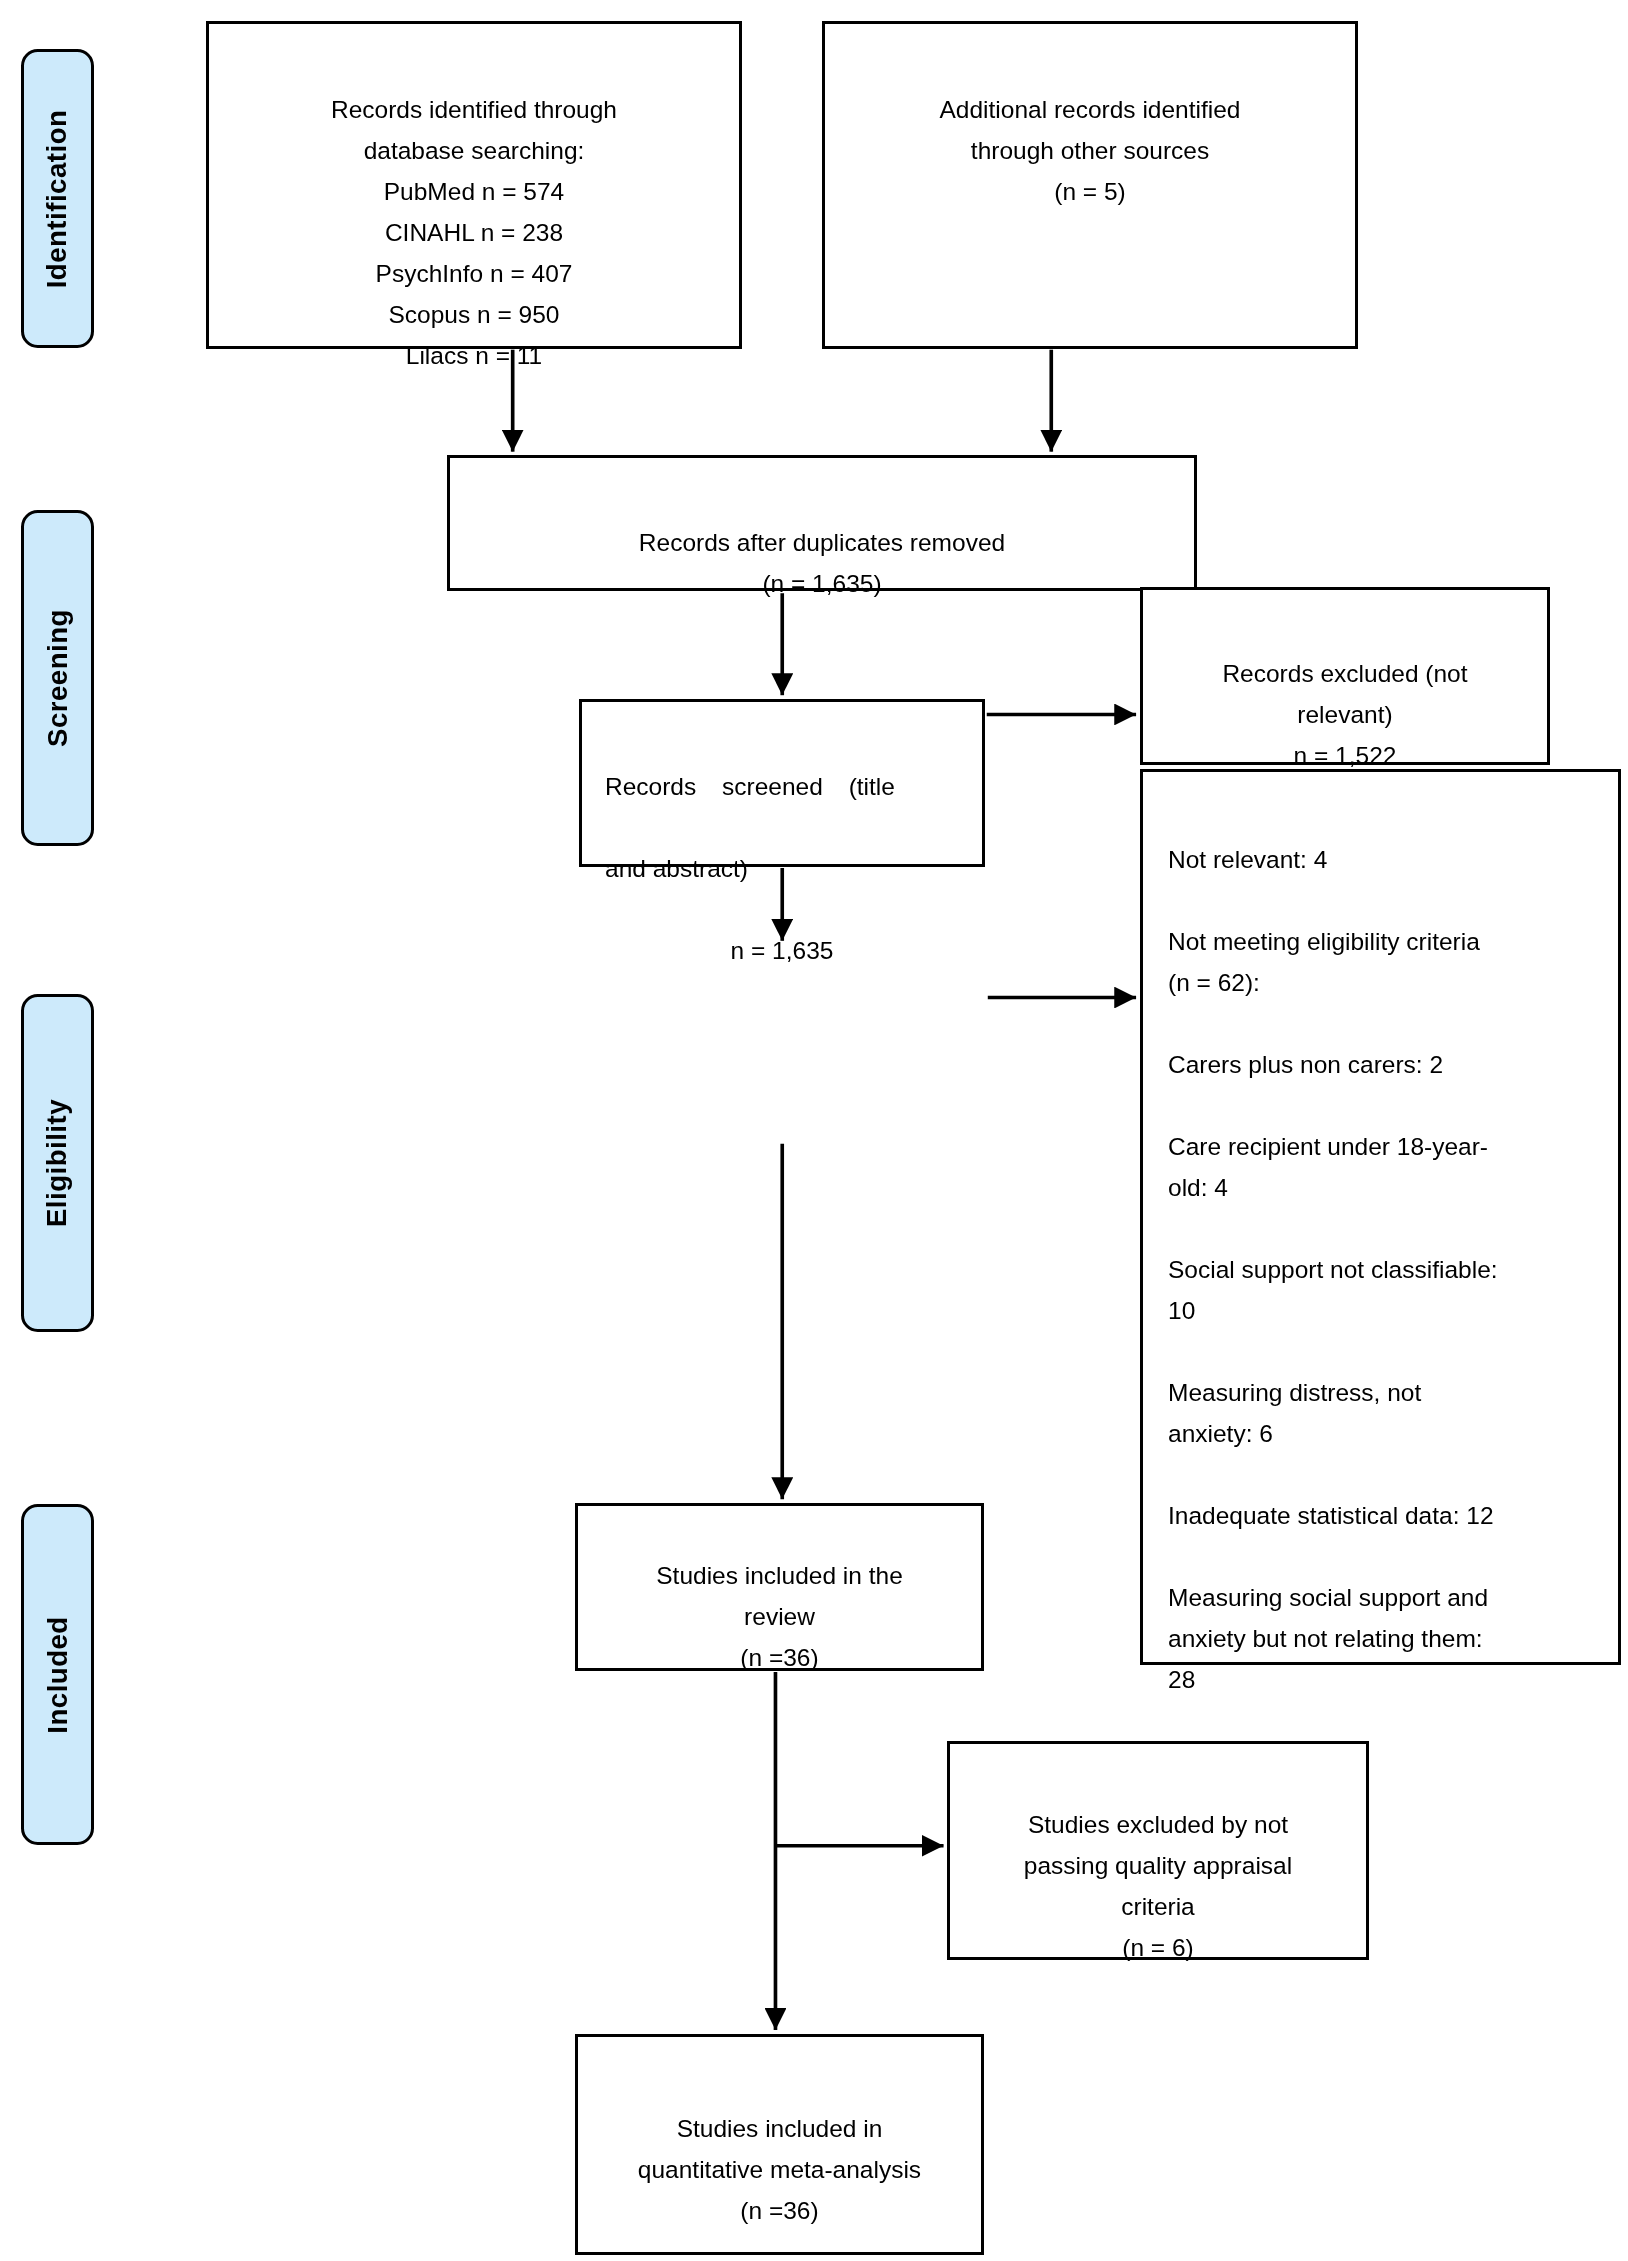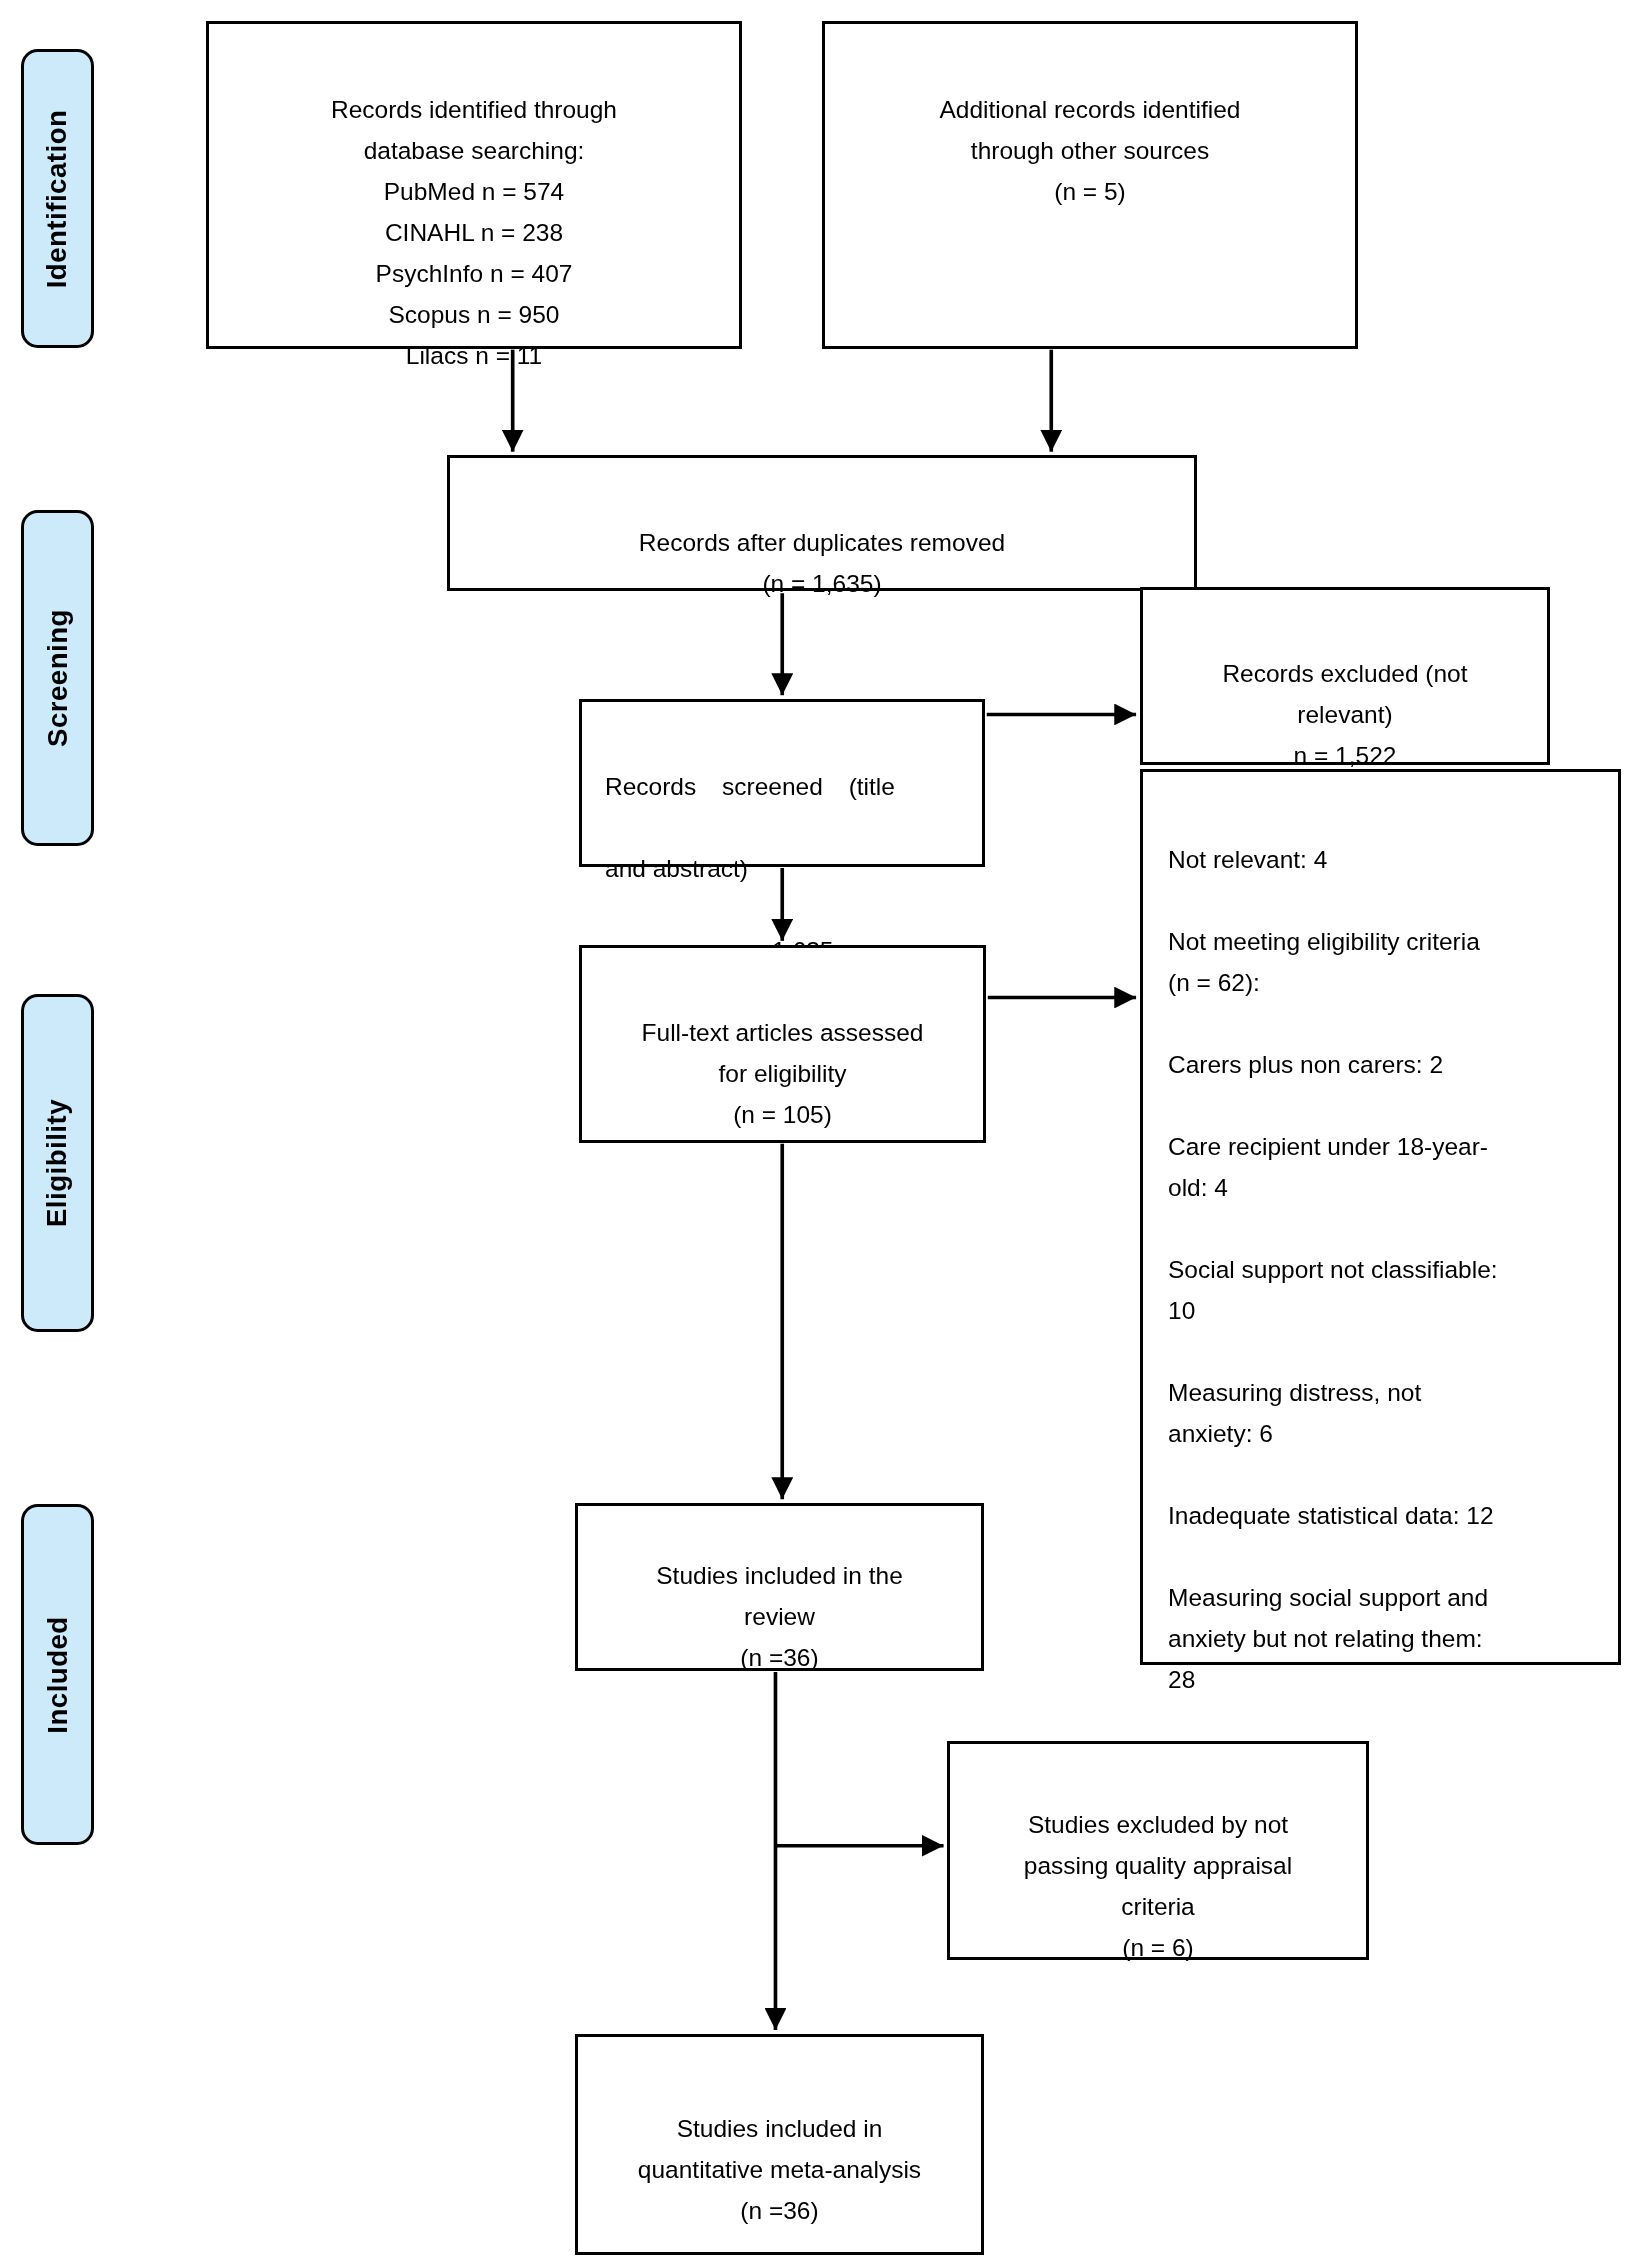--- a/index.html
+++ b/index.html
@@ -136,25 +136,20 @@
     <div class="line">and abstract)</div>
     <div class="line line-center">n = 1,635</div>
   </div>
 
   <div class="box centered" id="box-excluded">
     <div>Records excluded (not
 relevant)
 n = 1,522</div>
   </div>
 
-  <div class="box centered" id="box-fulltext">
-    <div>Full-text articles assessed
-for eligibility
-(n = 105)</div>
-  </div>
 
   <div class="box" id="box-reasons">
     <div>Not relevant: 4
 
 Not meeting eligibility criteria
 (n = 62):
 
 Carers plus non carers: 2
 
 Care recipient under 18-year-

